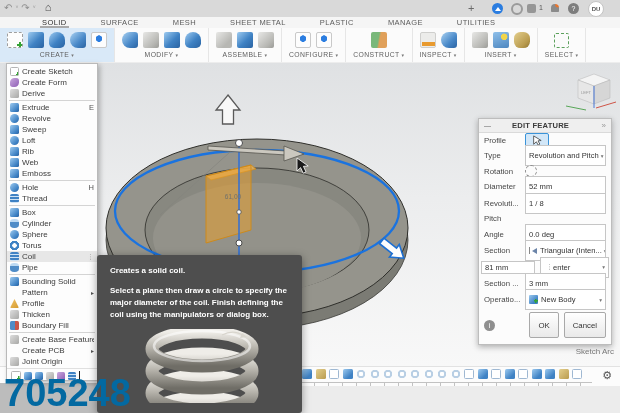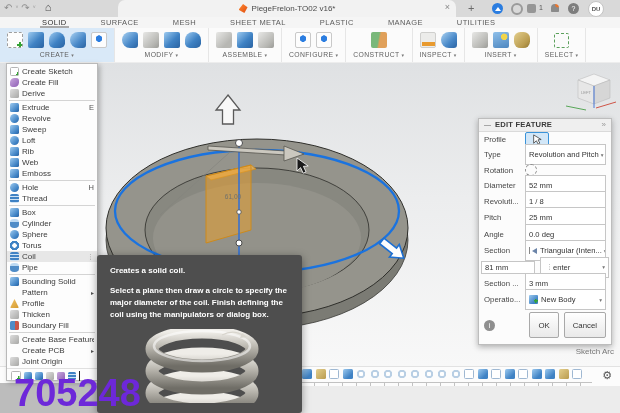--- a/index.html
+++ b/index.html
@@ -63,21 +63,21 @@
   .ti-select{border:1.5px dashed #5ba05b;background:transparent;width:13px;height:13px;}
   
   .canvas{position:absolute;left:0;top:62px;width:620px;height:304px;
           background:linear-gradient(180deg,#dfe1e3 0%,#ecedee 45%,#f8f8f8 100%);z-index:1;}
   .sketcharc{position:absolute;left:556px;top:347px;width:58px;text-align:right;font-size:8px;color:#777;z-index:16;}
   
   .panel{position:absolute;left:478px;top:118px;width:134px;height:227px;background:#fcfcfc;
          border:1px solid #bdbdbd;box-shadow:0 2px 6px rgba(0,0,0,.3);z-index:15;box-sizing:border-box;
          display:flex;flex-direction:column;}
   .phead{height:14px;background:#efefef;border-bottom:1px solid #dadada;display:flex;align-items:center;
-         padding:0 5px;gap:4px;}
+         padding:0 5px;gap:21px;}
   .phead .dash{font-size:7px;color:#666;}
   .phead .ttl{font-size:7.6px;font-weight:bold;color:#3a3a3a;letter-spacing:.2px;flex:1;}
   .phead .more{font-size:8px;color:#999;}
   .prow{display:flex;align-items:center;height:16.4px;padding:0 5px;}
   .plabel{width:41px;font-size:7.8px;color:#474747;white-space:nowrap;overflow:hidden;flex:none;}
   .pinput,.pdrop{flex:1;height:11px;border:1px solid #c6c6c6;background:#fff;font-size:7.6px;color:#333;
          display:flex;align-items:center;padding:4px 3px;white-space:nowrap;overflow:hidden;min-width:0;}
   .pdrop .dcaret{margin-left:auto;font-size:5.5px;color:#777;padding-left:2px;}
   .profbtn{width:22px;height:13px;background:#d2e7f8;border:1px solid #3a93d9;border-radius:2px;
            display:flex;align-items:center;justify-content:center;}
@@ -138,21 +138,21 @@
   .tlico{width:10px;height:10px;border-radius:1.5px;}
   .tl-b{background:linear-gradient(135deg,#9ecbf0,#3f82c4 70%);}
   .tl-g{background:linear-gradient(135deg,#e4cf8d,#b99b4e);}
   .tl-s{background:#fff;border:1px solid #9fb8d2;width:8px;height:8px;}
   .tl-r{background:radial-gradient(circle,#fff 0 2px,#b9cfe4 2.5px 4px,transparent 4.5px);}
   .tlruler{position:absolute;left:300px;top:15px;width:292px;height:3px;border-top:1px solid #c2c2c2;
            background:repeating-linear-gradient(90deg,#c2c2c2 0 1px,transparent 1px 14px);}
   .tlgear{position:absolute;right:8px;top:2px;font-size:11px;color:#555;}
   .statusbar{position:absolute;left:0;top:385px;width:620px;height:28px;background:#ececec;z-index:1;}
   .graybar{position:absolute;left:0;top:383px;width:118px;height:30px;background:#bcbcbc;z-index:6;}
-  .bigdigits{position:absolute;left:14px;top:374px;font-size:38px;font-weight:bold;color:#6d28d9;
+  .bigdigits{position:absolute;left:4px;top:374px;font-size:38px;font-weight:bold;color:#0369a1;
              line-height:1;z-index:50;letter-spacing:0;}
 </style>
 </head>
 <body>
 
 <div id="app">
 
   <div class="canvas">
     <svg width="620" height="304" viewBox="0 0 620 304">
 
@@ -201,25 +201,20 @@
   </div>
 
   <header class="tabstrip">
     <div class="ts-left">
       <span>↶</span>
       <span class="ts-caret">˅</span>
       <span>↷</span>
       <span class="ts-caret">˅</span>
       <span class="home-ic">⌂</span>
     </div>
-    <div class="doctab">
-      <span class="flogo"></span>
-      <span class="doctitle">PiegeFrelon-TO02 v16*</span>
-      <span class="tabclose">×</span>
-    </div>
     <span class="newtab">+</span>
     <span class="circ c-blue">
         <span class="tri"></span>
       </span>
     <span class="circ c-ring"></span>
     <span class="circ c-ext"></span>
     <span class="extnum">1</span>
     <span class="bell"></span>
     <span class="circ c-help">?</span>
     <span class="circ c-av">DU</span>
@@ -351,21 +346,20 @@
     <div class="prow">
       <span class="plabel">Diameter</span>
       <span class="pinput">52 mm</span>
     </div>
     <div class="prow">
       <span class="plabel">Revoluti...</span>
       <span class="pinput">1 / 8</span>
     </div>
     <div class="prow">
       <span class="plabel">Pitch</span>
-      <span class="pinput">25 mm</span>
     </div>
     <div class="prow">
       <span class="plabel">Angle</span>
       <span class="pinput">0.0 deg</span>
     </div>
     <div class="prow">
       <span class="plabel">Section</span>
       <span class="pdrop">
           <span class="secbar"></span>
           <span class="sectri"></span>
@@ -402,21 +396,21 @@
   </aside>
   <div class="sketcharc">Sketch Arc</div>
 
   <nav class="cmenu">
     <div class="mi">
         <span class="mico mi-sketch"></span>
         <span class="mlabel">Create Sketch</span>
       </div>
     <div class="mi">
         <span class="mico mi-purple"></span>
-        <span class="mlabel">Create Fill</span>
+        <span class="mlabel">Create Form</span>
       </div>
     <div class="mi">
         <span class="mico mi-gray"></span>
         <span class="mlabel">Derive</span>
       </div>
     <div class="msep"></div>
     <div class="mi">
         <span class="mico mi-blue"></span>
         <span class="mlabel">Extrude</span>
         <span class="mshort">E</span>

